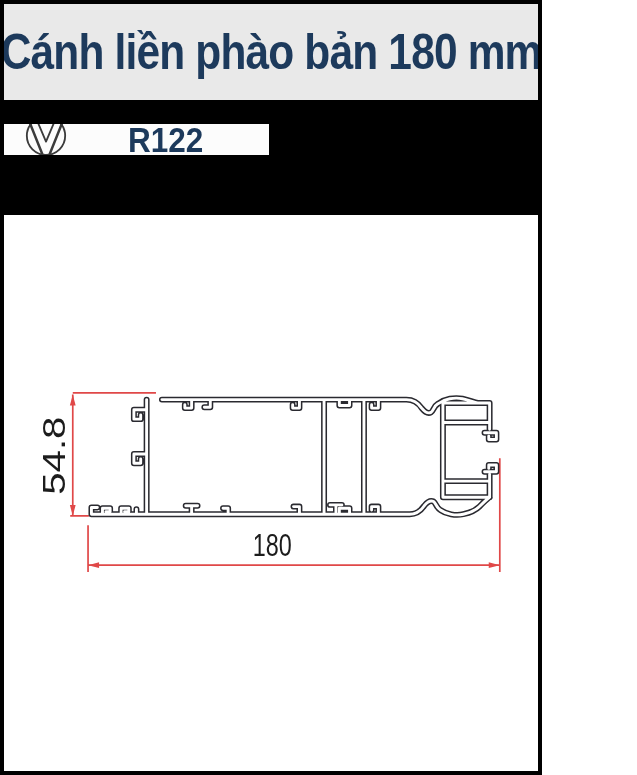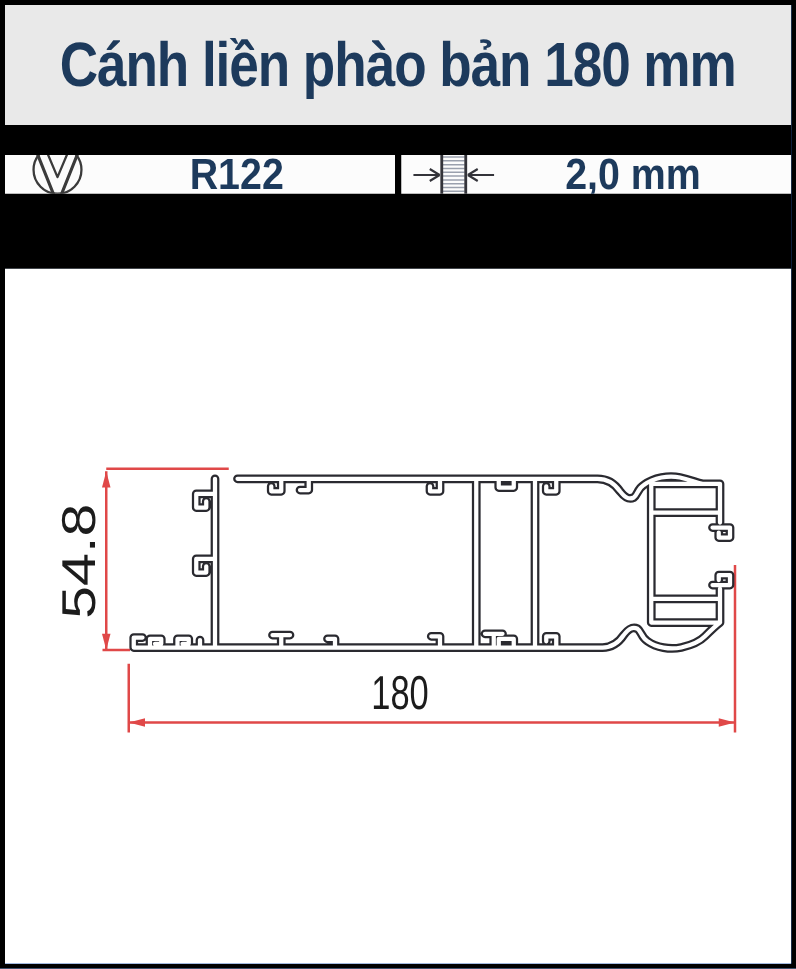--- a/index.html
+++ b/index.html
@@ -1,18 +1,18 @@
 <!DOCTYPE html>
 <html><head>
 <meta charset="utf-8">
 <style>
   html,body{margin:0;padding:0;background:#fff;}
   .frame{
-    width:637px;height:775px;box-sizing:border-box;
-    border:4px solid #000;background:#3b82f6;
+    width:542px;height:775px;box-sizing:border-box;
+    border:4px solid #000;background:#701a75;
     display:flex;flex-direction:column;
     font-family:"Liberation Sans",sans-serif;
     overflow:hidden;position:relative;
   }
   .header{
     flex:0 0 96px;background:#e9e9e9;border-bottom:4px solid #000;
     display:flex;align-items:center;justify-content:center;
   }
   .title{
     font-size:50px;font-weight:700;color:#1d3a5c;
@@ -51,35 +51,20 @@
         <svg width="50" height="54" viewBox="0 0 60 64" fill="none">
           <circle cx="30" cy="27" r="23" stroke="#3b3b3b" stroke-width="2.2"></circle>
           <path d="M10 10 L30 60 L50 10" stroke="#3b3b3b" stroke-width="3" stroke-linejoin="round" stroke-linecap="round"></path>
           <path d="M19 8 L30 34 L41 8" stroke="#3b3b3b" stroke-width="2.2" stroke-linejoin="round" stroke-linecap="round"></path>
         </svg>
       </div>
       <div class="spec-value">R122</div>
     </div>
 
 
-    <div class="cell">
-      <div class="icon-box">
-        <svg width="68" height="46" viewBox="0 0 78 52" fill="none">
-          <g stroke="#9aa0ad" stroke-width="1.4">
-            <path d="M29 6h20M29 9.5h20M29 13h20M29 16.5h20M29 20h20M29 23.5h20M29 27h20M29 30.5h20M29 34h20M29 37.5h20M29 41h20M29 44.5h20"></path>
-          </g>
-          <path d="M28 3 V49 M50 3 V49" stroke="#34343a" stroke-width="2.6"></path>
-          <path d="M2 26 H26" stroke="#34343a" stroke-width="2"></path>
-          <path d="M26 26 L17 20.5 M26 26 L17 31.5" stroke="#34343a" stroke-width="2"></path>
-          <path d="M76 26 H52" stroke="#34343a" stroke-width="2"></path>
-          <path d="M52 26 L61 20.5 M52 26 L61 31.5" stroke="#34343a" stroke-width="2"></path>
-        </svg>
-      </div>
-      <div class="spec-value">2,0 mm</div>
-    </div>
 
 
   </div>
 
   <div class="drawing">
     <svg viewBox="0 0 629 556">
 
       <g>
         <path d="M81 162 V305 M81 160 H179 M78 305 H100 M99 363 H584 M99 316 V371 M584 237 V371" stroke="#e04848" stroke-width="2" fill="none"></path>
         <polygon points="81,162 77.6,175 84.4,175" fill="#e04848"></polygon>

